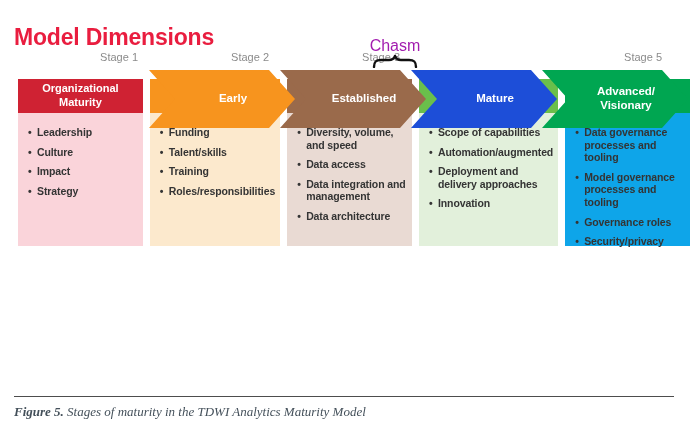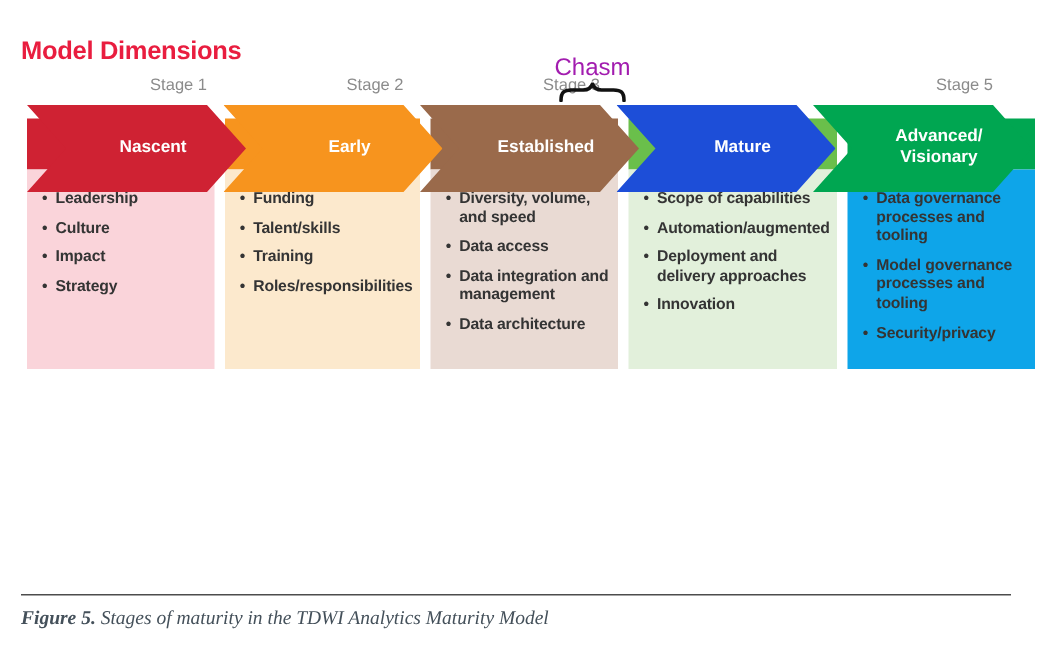--- a/index.html
+++ b/index.html
@@ -3,21 +3,21 @@
 <meta charset="utf-8">
 <style>
   * { margin:0; padding:0; box-sizing:border-box; }
   body { background:#fff; }
   .page {
     position:relative; width:700px; height:438px; background:#ffffff;
     font-family:"Liberation Sans", sans-serif; overflow:hidden;
   }
   .title {
     position:absolute; top:24px; left:14px;
-    font-size:17px; font-weight:bold; color:#E91D3F; letter-spacing:-0.2px;
+    font-size:23px; font-weight:bold; color:#E91D3F; letter-spacing:-0.2px;
   }
   .columns {
     position:absolute; top:79px; left:18px; width:672px;
     display:flex; gap:7px;
   }
   .col { flex:1; display:flex; flex-direction:column; }
   .col-header {
     height:34px; display:flex; flex-direction:column; justify-content:center;
     text-align:center; color:#ffffff; font-size:11px; font-weight:bold; line-height:1.25;
   }
@@ -189,40 +189,43 @@
           <li class="bullet">
               <span class="dot"></span>
               <span class="bt">Data governance processes and tooling</span>
             </li>
           <li class="bullet">
               <span class="dot"></span>
               <span class="bt">Model governance processes and tooling</span>
             </li>
           <li class="bullet">
               <span class="dot"></span>
+              <span class="bt">Governance roles</span>
+            </li>
+          <li class="bullet">
+              <span class="dot"></span>
               <span class="bt">Security/privacy</span>
             </li>
         </ul>
       </div>
     </div>
 
   </div>
 
   <div class="stages">
     <div class="stage-label sl1">Stage 1</div>
     <div class="stage-label sl2">Stage 2</div>
     <div class="stage-label sl3">Stage 3</div>
     <div class="stage-label sl5">Stage 5</div>
 
     <div class="chasm-label">Chasm</div>
     <svg class="chasm-brace" width="46" height="13" viewBox="0 0 46 13">
       <path d="M2,12 C2,6.5 4,5 9,5 L17,5 C20,5 22,3.5 23,1 C24,3.5 26,5 29,5 L37,5 C42,5 44,6.5 44,12" fill="none" stroke="#111111" stroke-width="2.4" stroke-linecap="round"></path>
     </svg>
 
-    <div class="arrow a1" style="background-color: rgb(207, 34, 51);">Nascent</div>
     <div class="arrow a2" style="background-color: rgb(247, 148, 30);">Early</div>
     <div class="arrow a3" style="background-color: rgb(154, 106, 75);">Established</div>
     <div class="arrow a4" style="background-color: #1d4ed8;">Mature</div>
     <div class="arrow a5" style="background-color: rgb(0, 166, 81);">Advanced/
 Visionary</div>
   </div>
 
   <div class="rule"></div>
   <div class="caption">
     <span class="fig">Figure 5.</span><span> Stages of maturity in the TDWI Analytics Maturity Model</span>

